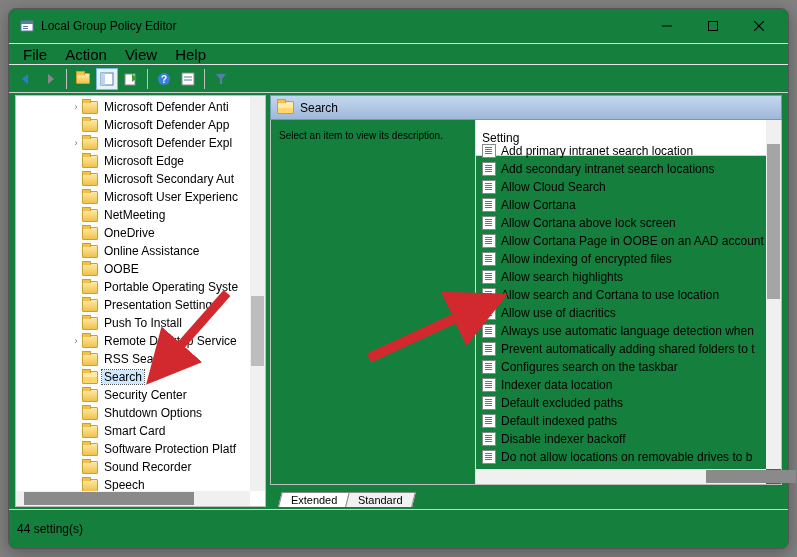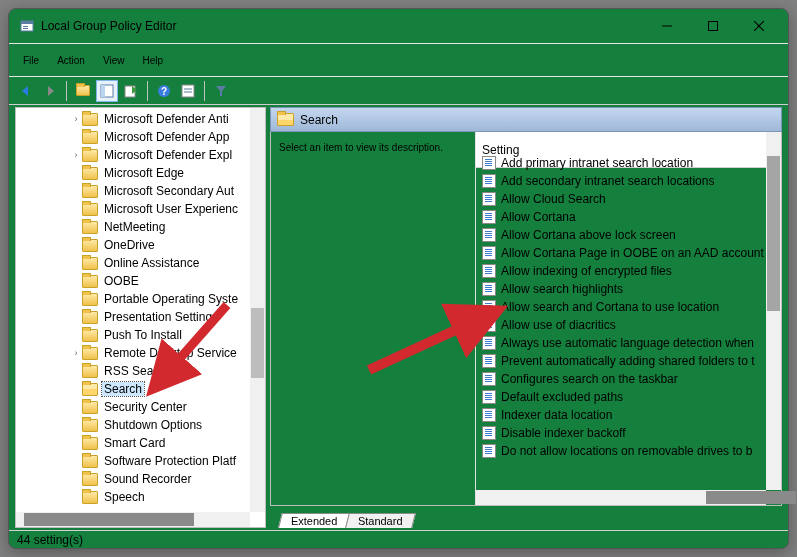--- a/index.html
+++ b/index.html
@@ -8,21 +8,21 @@
   .window {
     position:absolute; left:8px; top:8px; width:781px; height:541px;
     background:#15803d; border:1px solid #555; border-radius:8px;
     box-shadow:0 4px 16px rgba(0,0,0,0.3); display:flex; flex-direction:column;
   }
   .titlebar { height:34px; display:flex; align-items:center; padding:0 6px; }
   .title-icon { width:16px; height:16px; margin:0 6px 0 4px; display:flex; align-items:center; justify-content:center;}
   .title-text { font-size:12px; color:#000; flex:1; }
   .win-controls { display:flex; }
   .win-btn { width:46px; height:30px; display:flex; align-items:center; justify-content:center; font-size:12px; color:#000;}
-  .menubar { height:34px; display:flex; align-items:center; padding:0 6px; border-top:1px solid #e5e5e5; border-bottom:1px solid #e5e5e5; font-size:10px; gap:2px;}
+  .menubar { height:22px; display:flex; align-items:center; padding:0 6px; border-top:1px solid #e5e5e5; border-bottom:1px solid #e5e5e5; font-size:15px; gap:2px;}
   .menu-item { padding:2px 8px; }
   .toolbar { height:28px; display:flex; align-items:center; padding:2px 6px; gap:2px; border-bottom:1px solid #d0d0d0;}
   .tb-btn { width:22px; height:22px; display:flex; align-items:center; justify-content:center; border:1px solid transparent;}
   .tb-sep { width:1px; height:20px; background:#c0c0c0; margin:0 3px;}
   .content { flex:1; display:flex; position:relative; min-height:0; }
   .tree-pane { width:251px; border:1px solid #bdbdbd; margin:2px 2px 2px 6px; position:relative; overflow:hidden; background:#fff;}
   .tree-body { position:absolute; top:0; left:0; right:15px; bottom:15px; padding:2px 0 2px 4px; overflow:hidden;}
   .tree-item { display:flex; align-items:center; height:18px; font-size:12px; white-space:nowrap; padding-left:62px;}
   .tree-item.chev { padding-left:50px;}
   .tree-item .chev-icon { width:12px; text-align:center; color:#666; font-size:9px;}
@@ -48,21 +48,21 @@
   .setting-icon::before { content:""; position:absolute; left:2px; top:2px; width:7px; height:1px; background:#3d7ad1; box-shadow:0 2px 0 #3d7ad1, 0 4px 0 #3d7ad1, 0 6px 0 #3d7ad1;}
   .settings-vscroll { position:absolute; top:0; right:0; bottom:15px; width:15px; background:#f0f0f0;}
   .settings-vscroll .thumb { position:absolute; left:1px; right:1px; top:24px; height:155px; background:#a5a5a5;}
   .settings-hscroll { position:absolute; left:0; right:15px; bottom:0; height:15px; background:#f0f0f0;}
   .settings-hscroll .thumb { position:absolute; top:1px; bottom:1px; left:230px; width:90px; background:#8a8a8a;}
   .tabs-row { height:22px; display:flex; align-items:flex-end; padding-left:10px; font-size:11px;}
   .tab { padding:1px 10px; border:1px solid #8a8a8a; border-top-left-radius:0; border-bottom:none; position:relative; background:#fff; margin-right:-1px;
          transform:skewX(-14deg);}
   .tab span { display:inline-block; transform:skewX(14deg);}
   .tab.inactive { background:#f1f1f1;}
-  .statusbar { height:18px; border-top:1px solid #d0d0d0; display:flex; align-items:center; padding:0 8px; font-size:12px;}
+  .statusbar { height:39px; border-top:1px solid #d0d0d0; display:flex; align-items:center; padding:0 8px; font-size:12px;}
   
   .arrow1 { position:absolute; pointer-events:none; }
   .arrow2 { position:absolute; pointer-events:none; }
 </style>
 </head>
 <body>
 
 <div class="window">
 
   <div class="titlebar">
@@ -314,25 +314,29 @@
               <div class="setting-row">
                 <span class="setting-icon"></span>
                 <span>Prevent automatically adding shared folders to t</span>
               </div>
               <div class="setting-row">
                 <span class="setting-icon"></span>
                 <span>Configures search on the taskbar</span>
               </div>
               <div class="setting-row">
                 <span class="setting-icon"></span>
+                <span>Indexer data location</span>
+              </div>
+              <div class="setting-row">
+                <span class="setting-icon"></span>
                 <span>Default excluded paths</span>
               </div>
               <div class="setting-row">
                 <span class="setting-icon"></span>
-                <span>Indexer data location</span>
+                <span>Default indexed paths</span>
               </div>
               <div class="setting-row">
                 <span class="setting-icon"></span>
                 <span>Disable indexer backoff</span>
               </div>
               <div class="setting-row">
                 <span class="setting-icon"></span>
                 <span>Do not allow locations on removable drives to b</span>
               </div>
             </div>

